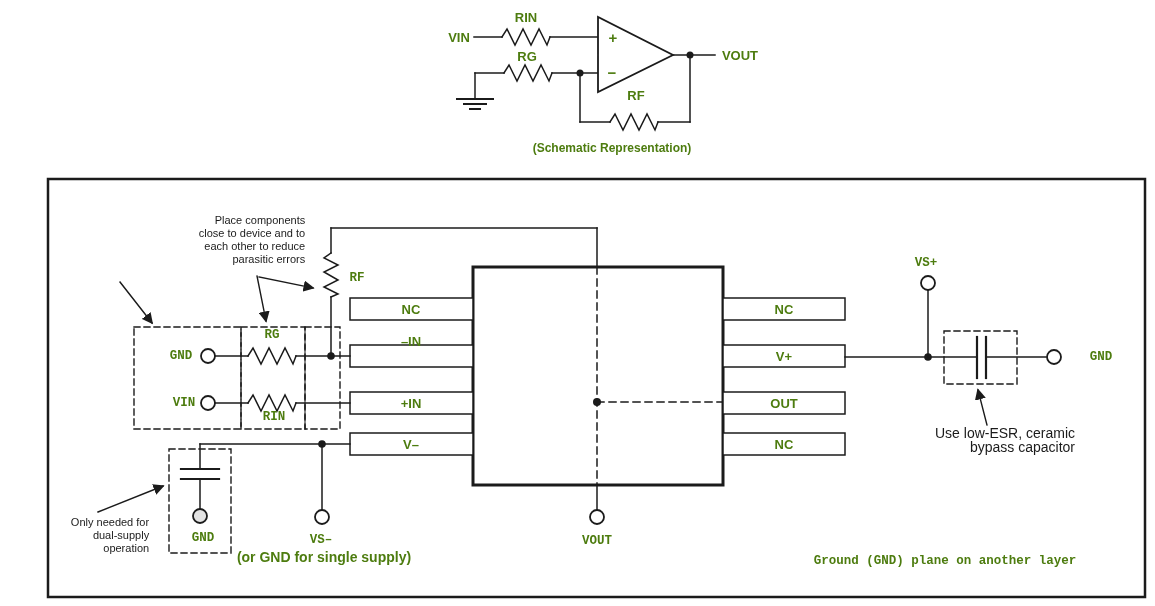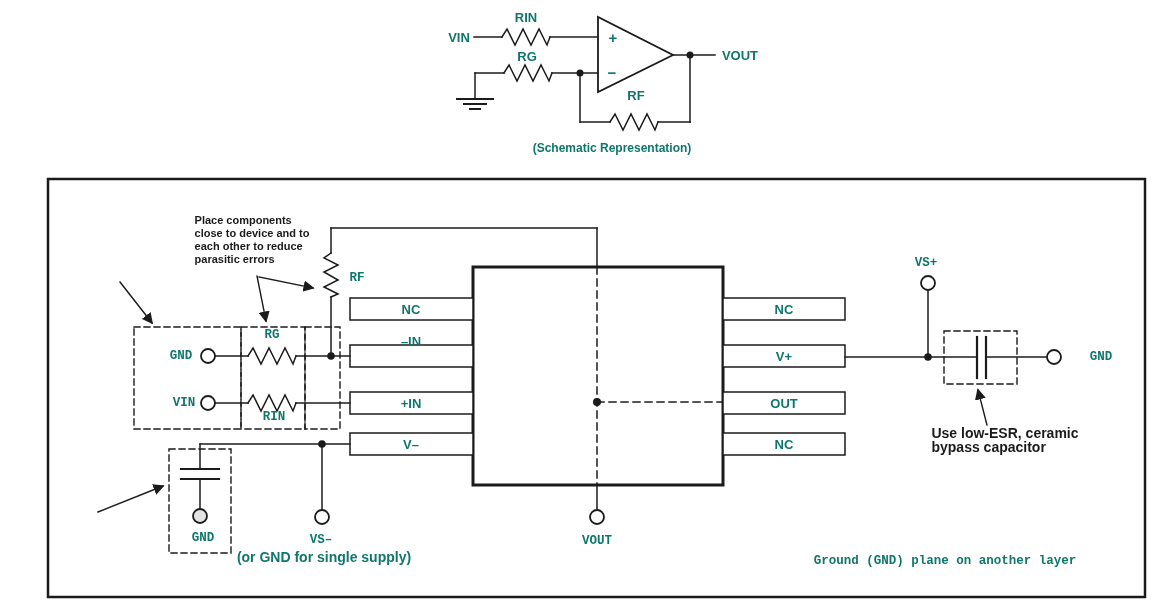--- a/index.html
+++ b/index.html
@@ -3,25 +3,25 @@
 <meta charset="utf-8">
 <style>
   html,body{margin:0;padding:0;background:#fff;}
   #stage{
     position:relative;width:1155px;height:606px;background:#ffffff;
     font-family:"Liberation Sans",sans-serif;color:#1b1b1b;overflow:hidden;
   }
   svg{position:absolute;left:0;top:0;}
   .label{
     position:absolute;transform:translate(-50%,-50%);
-    font-weight:bold;white-space:nowrap;color:#0f766e;
+    font-weight:bold;white-space:nowrap;color:#4d7c0f;
   }
   .note{
     position:absolute;transform:translateX(-50%);
-    font-weight:bold;text-align:left;white-space:pre-line;color:#1b1b1b;
+    font-weight:normal;text-align:right;white-space:pre-line;color:#1b1b1b;
   }
   .fs11{font-size:11px;line-height:13px;}
   .fs115{font-size:14px;line-height:13.5px;}
   .fs12{font-size:12px;}
   .fs125{font-size:12.5px;font-family:Liberation Mono, monospace;}
   .fs13{font-size:13px;}
   .fs15{font-size:15px;}
 </style>
 </head>
 <body>
@@ -150,20 +150,23 @@
   <div class="label fs13" style="left:636px;top:95px">RF</div>
   <div class="label fs15" style="left:613px;top:37px">+</div>
   <div class="label fs15" style="left:612px;top:72px">−</div>
   <div class="label fs13" style="left:740px;top:55px">VOUT</div>
   <div class="label fs12" style="left:612px;top:148px">(Schematic Representation)</div>
 
   <div class="note fs11" style="left:252px;top:214px">Place components
 close to device and to
 each other to reduce
 parasitic errors</div>
+  <div class="note fs11" style="left:110px;top:516px">Only needed for
+dual-supply
+operation</div>
   <div class="note fs115" style="left:1005px;top:427px">Use low-ESR, ceramic
 bypass capacitor</div>
   <div class="label fs115" style="left:324px;top:558px">(or GND for single supply)</div>
   <div class="label fs125" style="left:945px;top:561px">Ground (GND) plane on another layer</div>
 
   <div class="label fs125" style="left:272px;top:335px">RG</div>
   <div class="label fs125" style="left:274px;top:417px">RIN</div>
   <div class="label fs125" style="left:357px;top:278px">RF</div>
 
   <div class="label fs125" style="left:181px;top:356px">GND</div>

